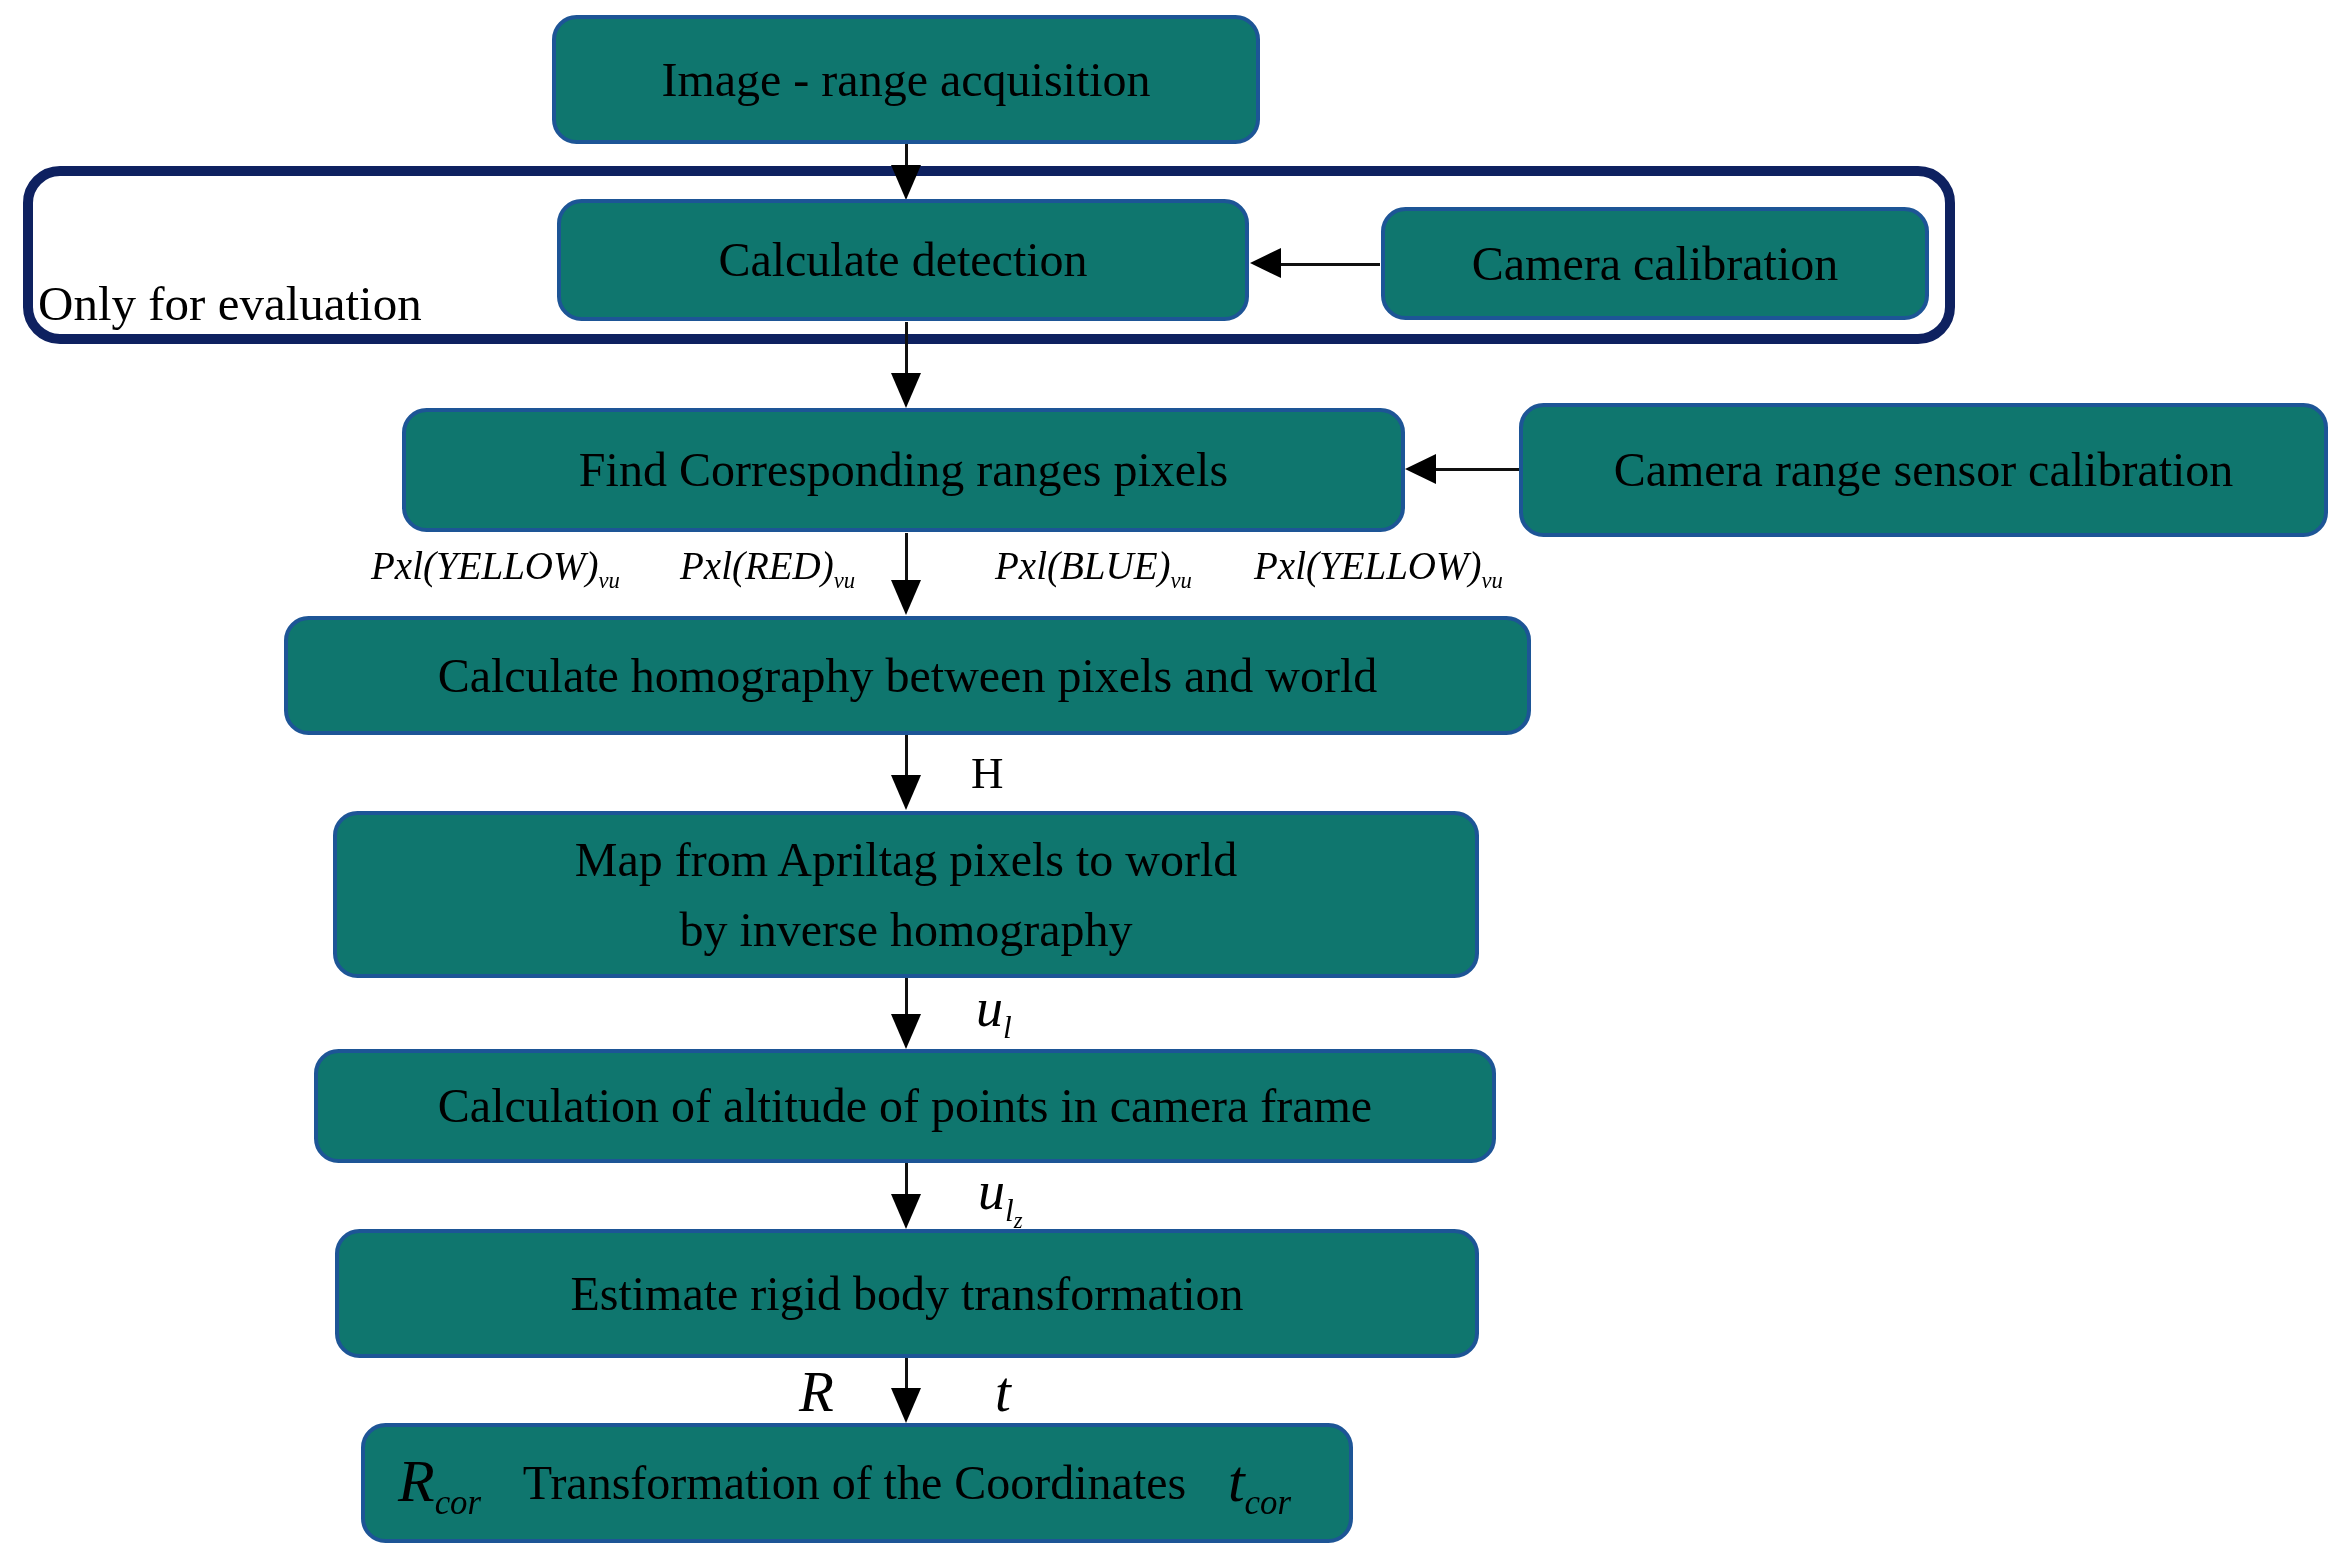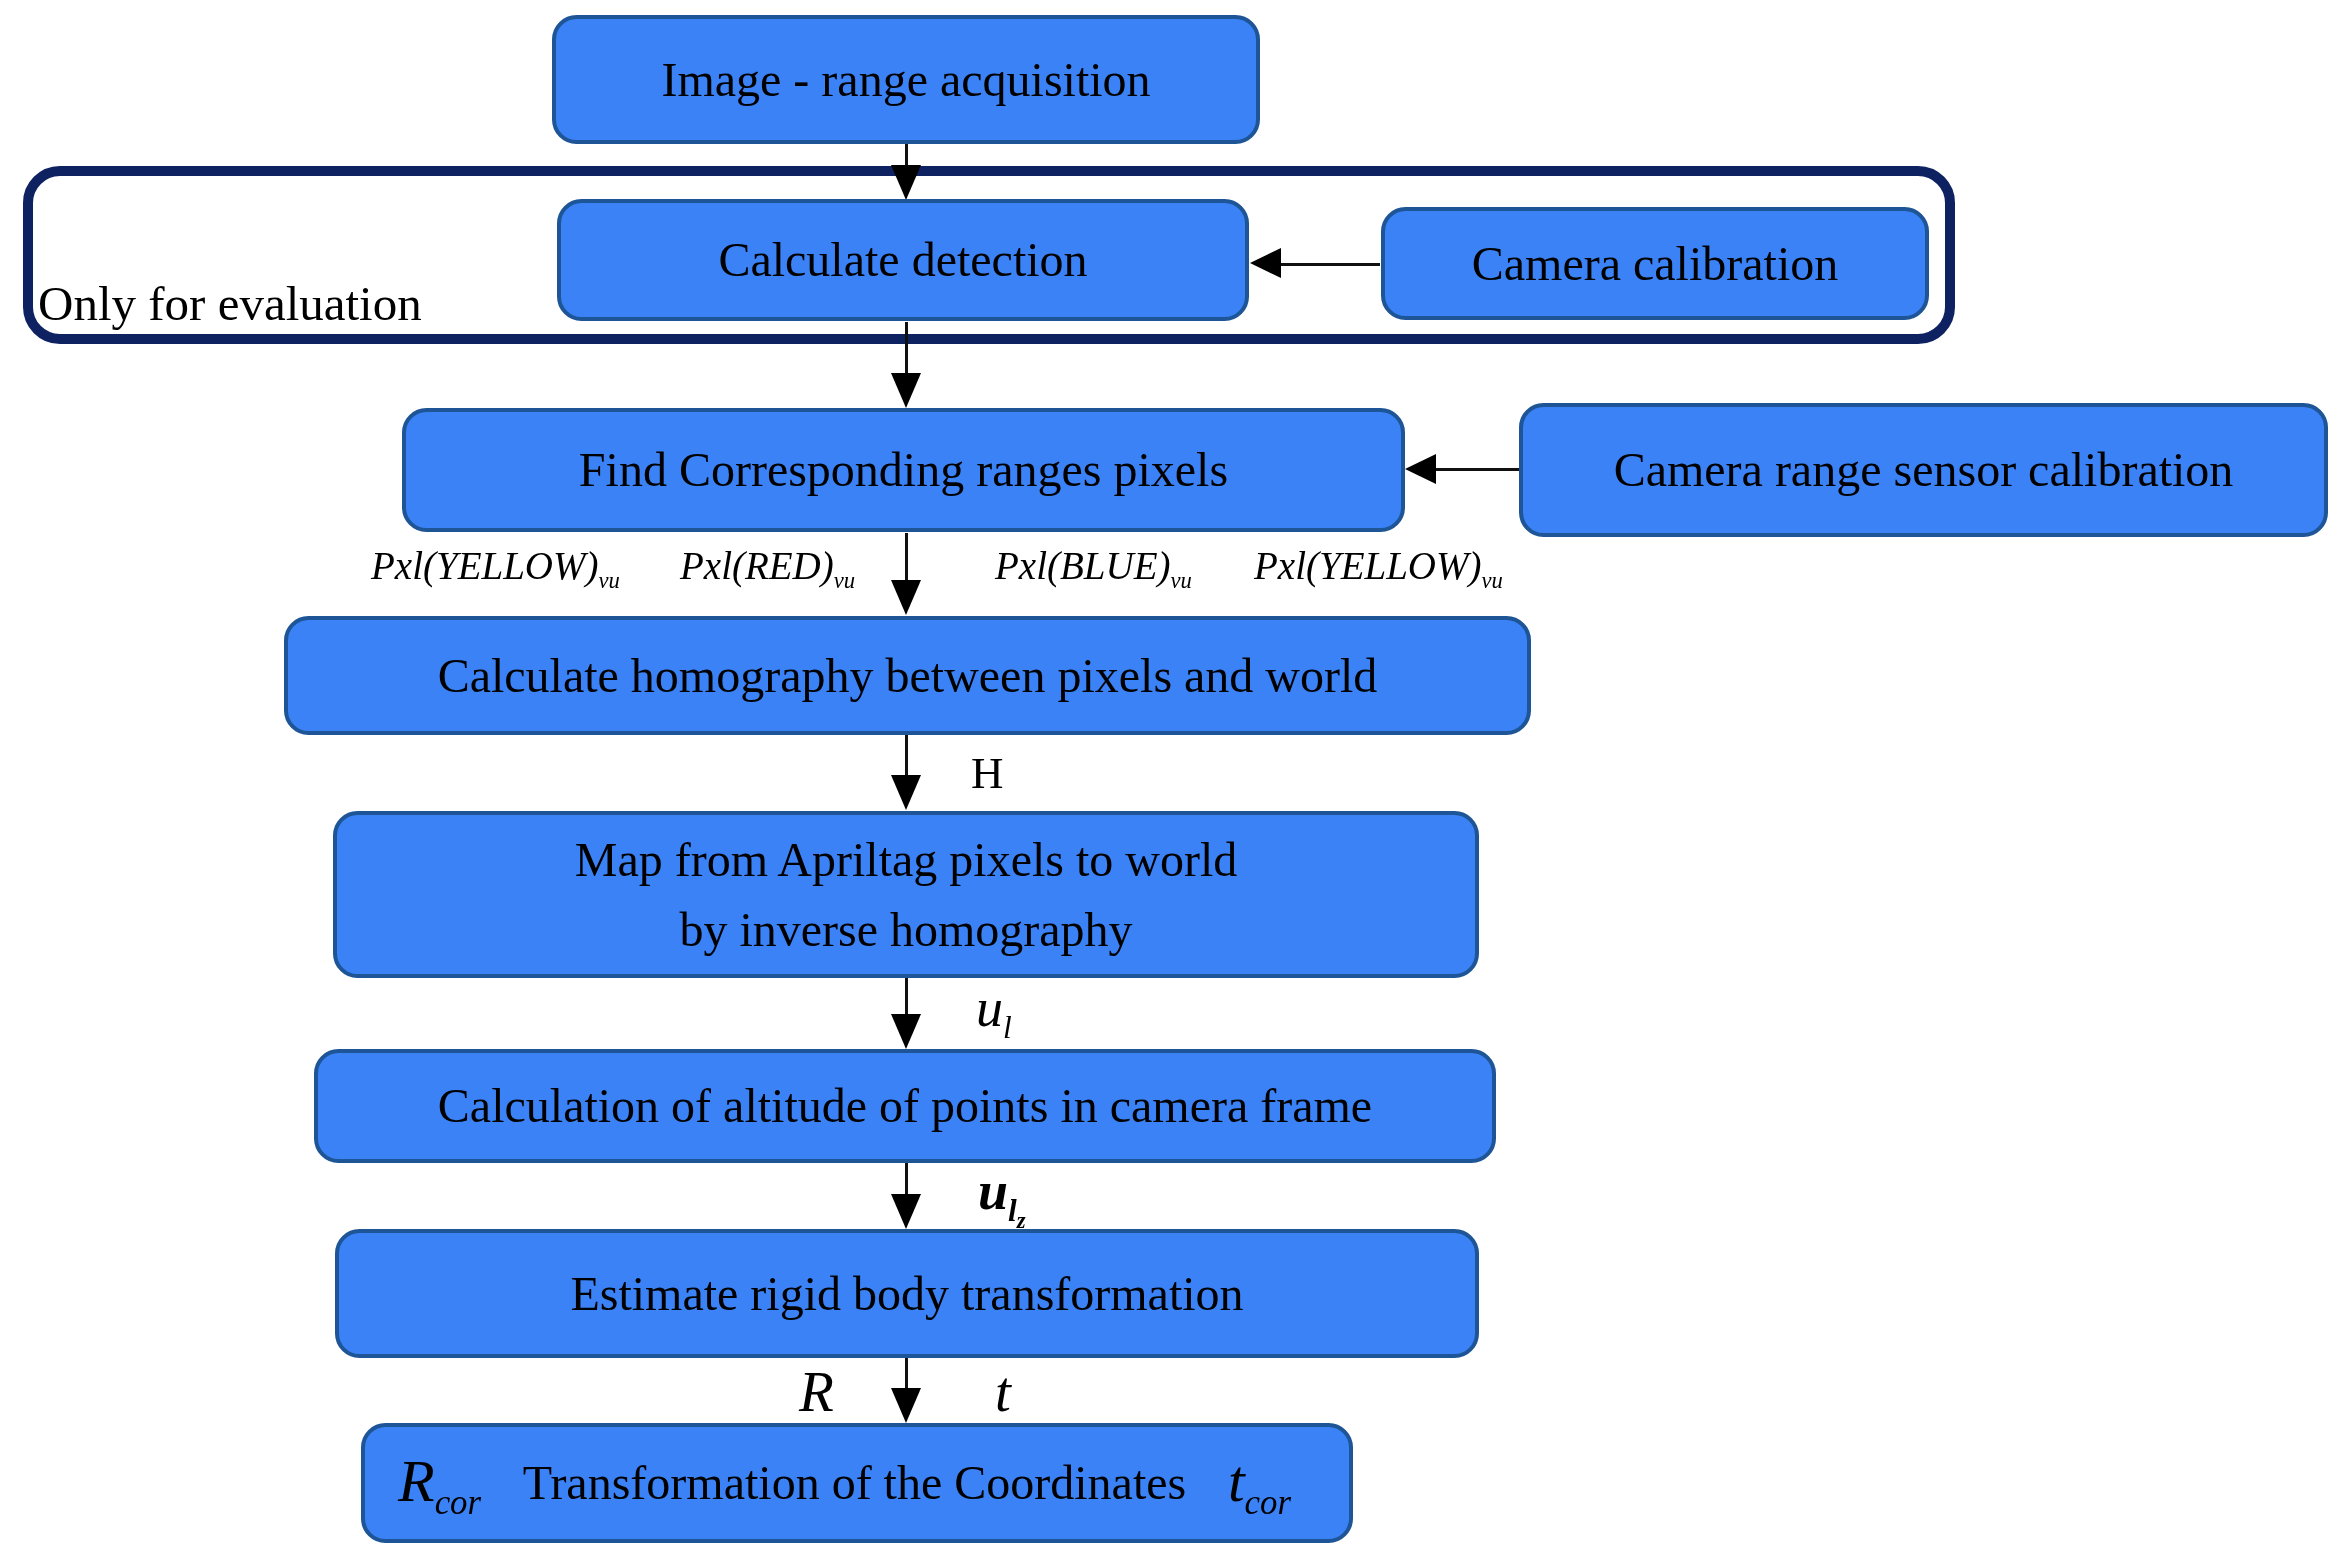--- a/index.html
+++ b/index.html
@@ -7,21 +7,21 @@
     position:relative;
     width:2342px; height:1562px;
     background:#ffffff;
     font-family:"Liberation Serif", serif;
     color:#000000;
     overflow:hidden;
   }
   
   .box {
     position:absolute;
-    background:#3b82f6;
+    background:#0f766e;
     border:4.8px solid #1d5596;
     border-radius:24.5px;
     box-sizing:border-box;
     display:flex;
     align-items:center;
     justify-content:center;
     text-align:center;
     font-size:48px;
     line-height:1.4;
   }
@@ -143,21 +143,21 @@
   <div class="vline" style="left:905px; top:978px; height:38px;"></div>
   <div class="ah-down" style="left:891px; top:1014px;"></div>
   <span class="mlabel" style="left:976px; top:977px; font-size:54px;"><i>u</i><i class="s1">l</i></span>
 
   <div class="box" style="left:314px; top:1049px; width:1182px; height:114px;">
     <span class="node-label">Calculation of altitude of points in camera frame</span>
   </div>
 
   <div class="vline" style="left:905px; top:1163px; height:34px;"></div>
   <div class="ah-down" style="left:891px; top:1194px;"></div>
-  <span class="mlabel" style="left:978px; top:1160px; font-size:54px;font-weight:bold;"><i>u</i><i class="s1">l</i><i class="s2">z</i></span>
+  <span class="mlabel" style="left:978px; top:1160px; font-size:54px;"><i>u</i><i class="s1">l</i><i class="s2">z</i></span>
 
   <div class="box" style="left:335px; top:1229px; width:1144px; height:129px;">
     <span class="node-label">Estimate rigid body transformation</span>
   </div>
 
   <div class="vline" style="left:905px; top:1358px; height:33px;"></div>
   <div class="ah-down" style="left:891px; top:1388px;"></div>
   <span class="mlabel" style="left:799px; top:1359px; font-size:57px;"><i>R</i></span>
   <span class="mlabel" style="left:995px; top:1359px; font-size:57px;"><i>t</i></span>
 

